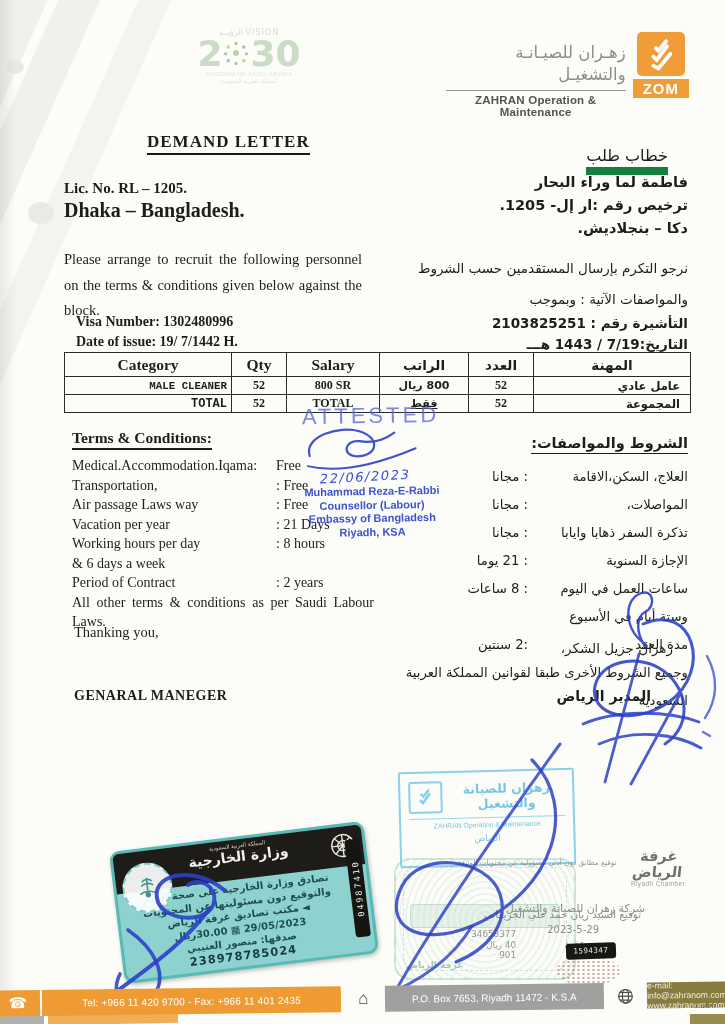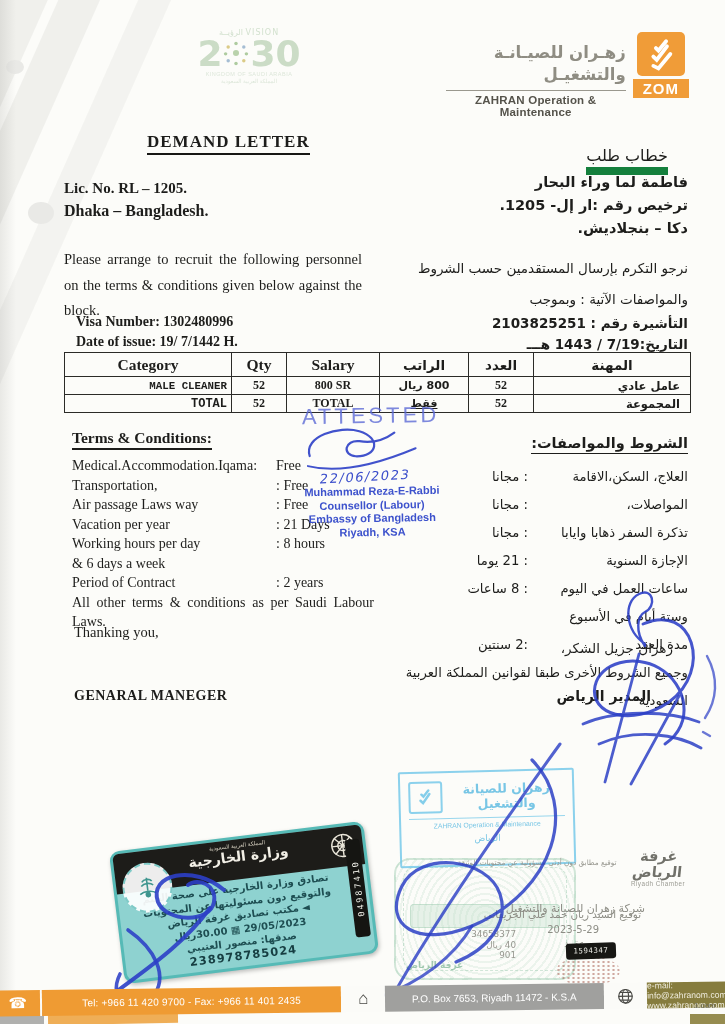--- a/index.html
+++ b/index.html
@@ -16,36 +16,36 @@
   .blob{position:absolute;background:#e9e9e6;border-radius:50%;}
 
   
   .vision{left:190px;top:28px;width:118px;text-align:center;color:#c7dac2;}
   .vision-top{font-size:8px;letter-spacing:1px;color:#d3e1cf;font-family:"DejaVu Sans",sans-serif;}
   .vision-year{display:flex;justify-content:center;align-items:center;gap:1px;
     font-family:"DejaVu Sans",sans-serif;font-weight:bold;font-size:36px;line-height:34px;color:#cbdcc6;}
   .vision-sub{font-size:5.5px;line-height:7px;color:#dde7da;letter-spacing:.5px;font-family:"Liberation Sans",sans-serif;}
   .zlogo{right:36px;top:32px;display:flex;gap:7px;align-items:flex-start;}
   .zlogo-texts{width:180px;text-align:right;}
-  .zlogo-ar{font-size:16.5px;font-weight:bold;color:#8f8d83;line-height:22px;margin-top:10px;}
+  .zlogo-ar{font-size:16.5px;font-weight:normal;color:#8f8d83;line-height:22px;margin-top:10px;}
   .zlogo-line{border-top:1.5px solid #9a988e;margin:4px 0 3px 0;}
   .zlogo-en{font-size:11.5px;color:#55534b;font-weight:bold;letter-spacing:.2px;text-align:center;}
   .zlogo-iconcol{display:flex;flex-direction:column;gap:3px;align-items:center;}
   .zlogo-square{width:48px;height:44px;background:#f09c38;border-radius:5px;display:flex;align-items:center;justify-content:center;}
   .zlogo-abbr{background:#f09c38;color:#fff;font-family:"Liberation Sans",sans-serif;font-weight:bold;
     font-size:15px;padding:1px 10px;letter-spacing:1px;}
 
   
   .title-en{left:147px;top:132px;font-size:17px;font-weight:bold;letter-spacing:1px;
     border-bottom:2.5px solid #171715;padding-bottom:1px;}
   .title-ar{right:57px;top:146px;font-size:16px;font-weight:normal;border-bottom:8px solid #15803d;padding-bottom:2px;}
 
   
   .agency-en{left:64px;top:178px;font-weight:bold;font-size:15px;line-height:21.5px;}
-  .agency-en .big{font-size:16px;}
+  .agency-en .big{font-size:20px;}
   .agency-ar{right:37px;top:171px;font-weight:bold;font-size:14.5px;line-height:23px;text-align:right;}
 
   .intro-en{left:64px;top:247px;width:298px;font-size:14.5px;line-height:25.5px;text-align:justify;}
   .intro-ar{right:37px;top:253px;width:300px;font-size:13.5px;line-height:31px;text-align:right;}
 
   .visa-en{left:76px;top:312px;font-weight:bold;font-size:14px;line-height:20px;}
   .visa-ar{right:37px;top:313px;font-weight:bold;font-size:13.5px;line-height:21px;text-align:right;}
 
   
   .dtable{position:absolute;left:64px;top:352px;width:627px;border-collapse:collapse;table-layout:fixed;}

